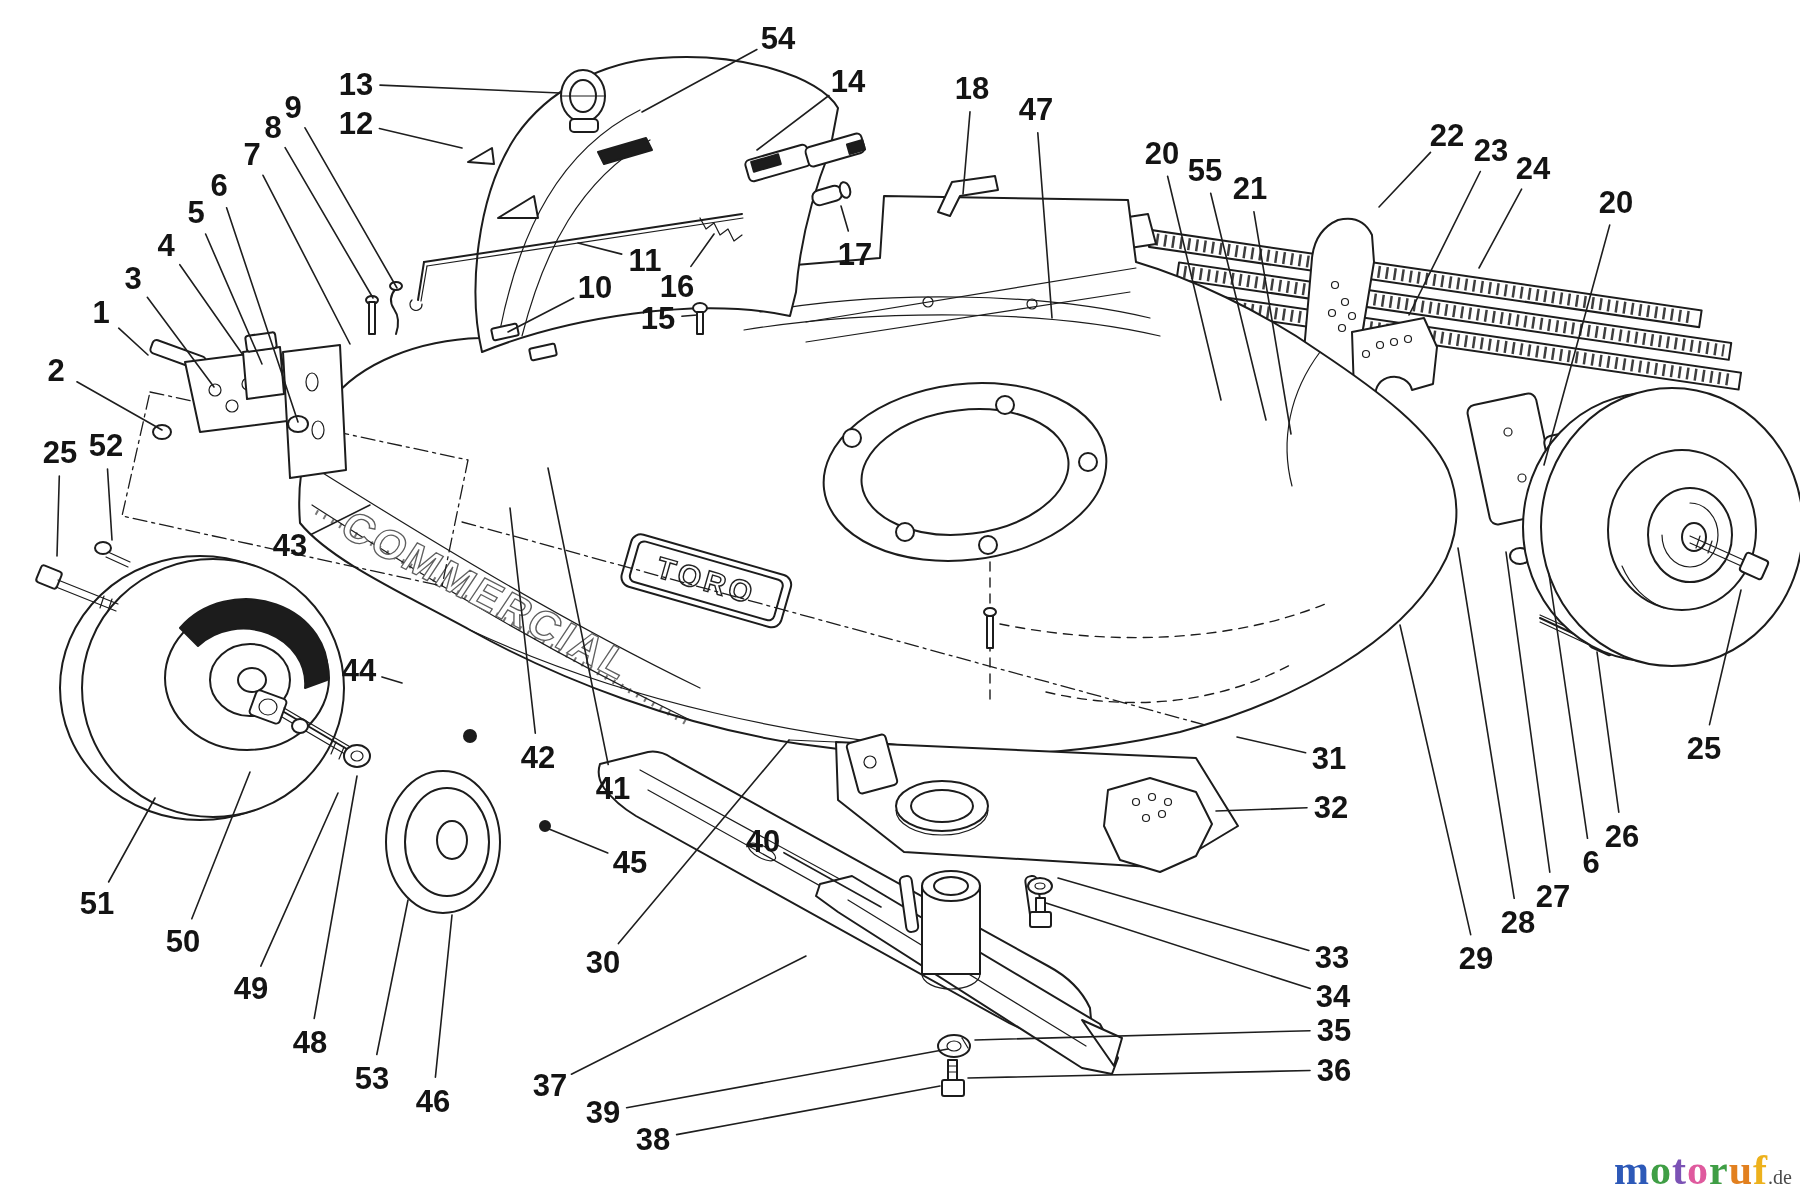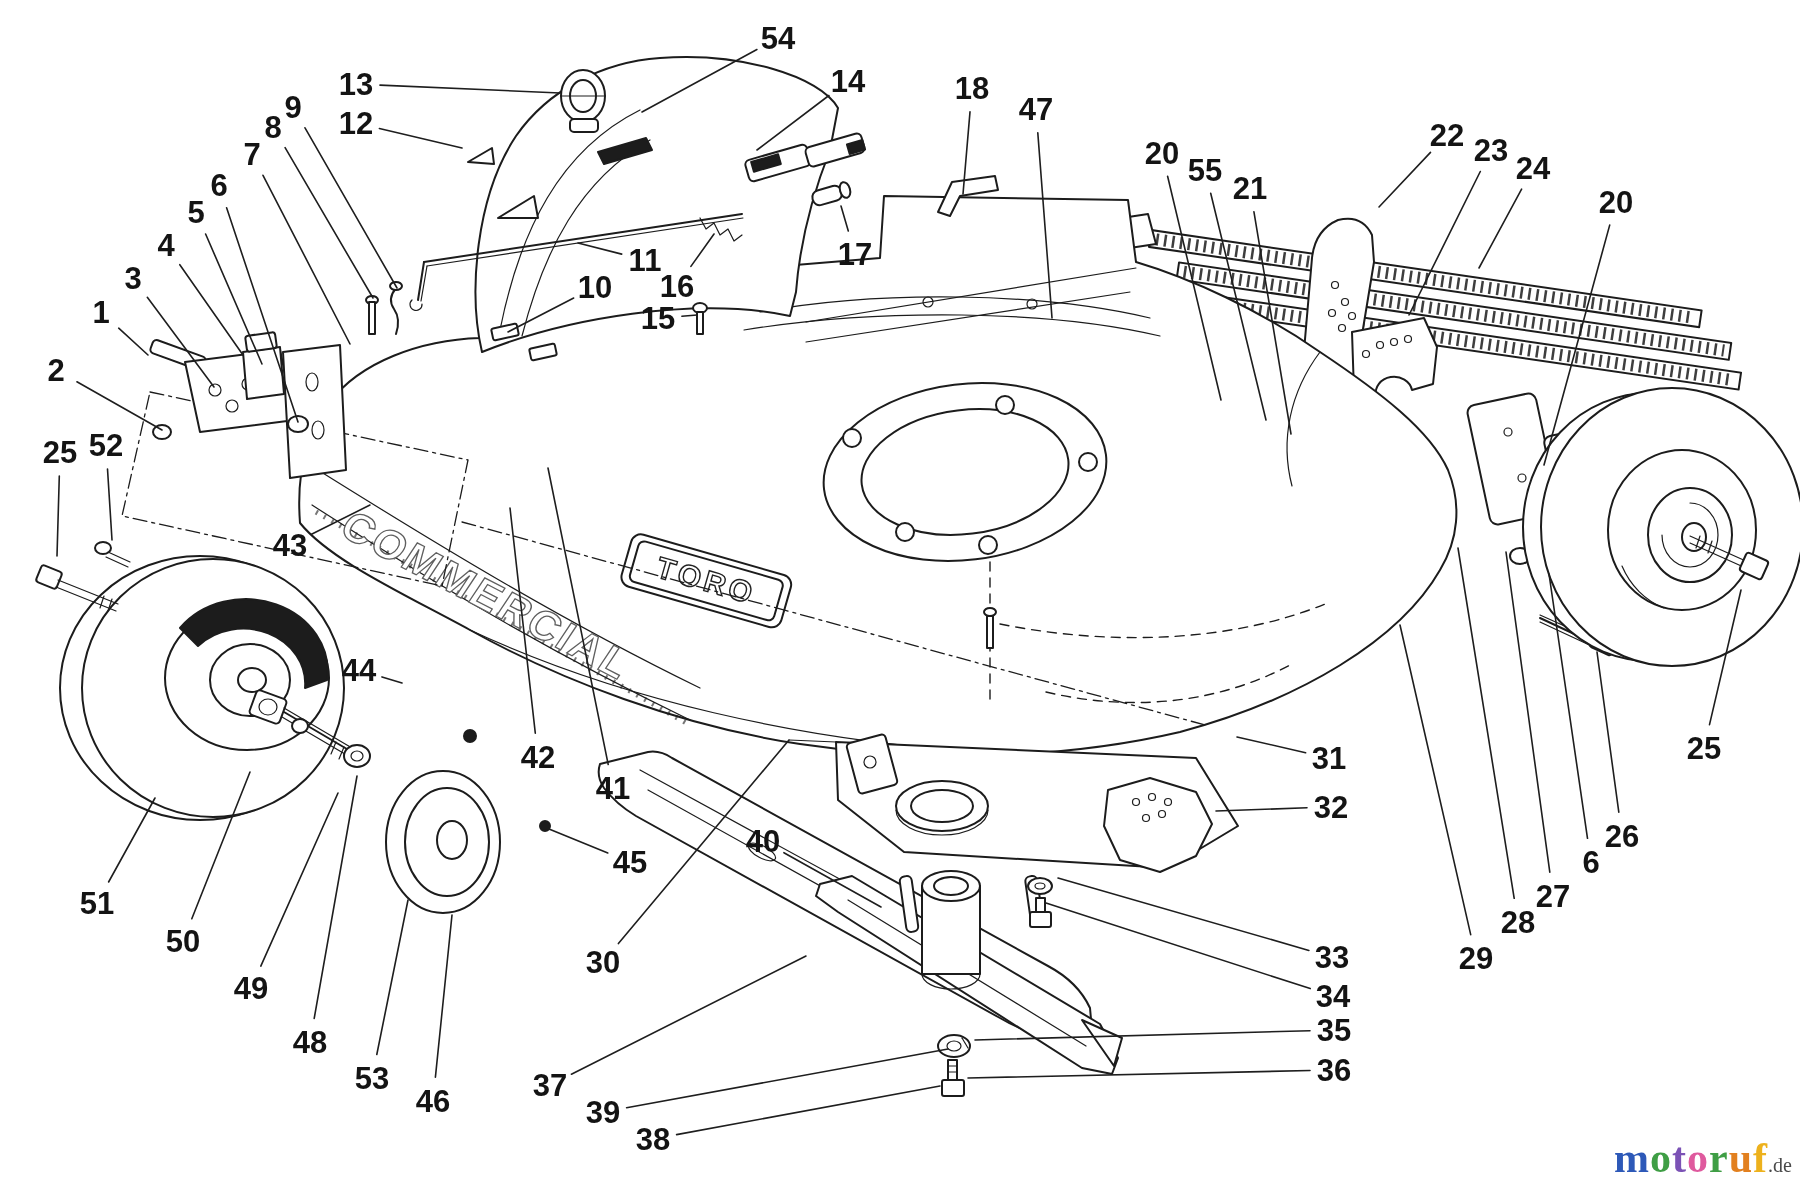--- a/index.html
+++ b/index.html
@@ -16,21 +16,21 @@
   #art .dashdot{stroke-dasharray:14 5 3 5;stroke-width:1.3;}
   #art .hatch{stroke-dasharray:2.5 5.5;stroke-width:12;stroke-linecap:butt;opacity:.85;}
   #art .hatch2{stroke-dasharray:2 7;stroke-width:5;stroke-linecap:butt;opacity:.6;}
   #callouts-layer text{font:600 31px "Liberation Sans",sans-serif;fill:#141414;
     text-anchor:middle;dominant-baseline:central;}
   #callouts-layer line{stroke:#1e1e1e;stroke-width:1.6;}
   #badge-text{font:800 30px "Liberation Sans",sans-serif;letter-spacing:4px;
     fill:#ffffff;stroke:#222;stroke-width:1.4;text-anchor:middle;}
   #emboss-text{font:700 42px "Liberation Sans",sans-serif;letter-spacing:3px;
     fill:#ffffff;stroke:#5f5f5f;stroke-width:1.3;}
-  .watermark{position:absolute;right:8px;bottom:16px;
+  .watermark{position:absolute;right:8px;bottom:4px;
     font-family:"Liberation Serif",serif;font-weight:700;font-size:42px;line-height:1;
     letter-spacing:1px;user-select:none;}
   .watermark .wm-suffix{font-size:20px;font-weight:400;letter-spacing:0;}
 </style>
 </head>
 <body>
 
 <div class="stage">
 <svg id="art" width="1800" height="1195" viewBox="0 0 1800 1195">
 

